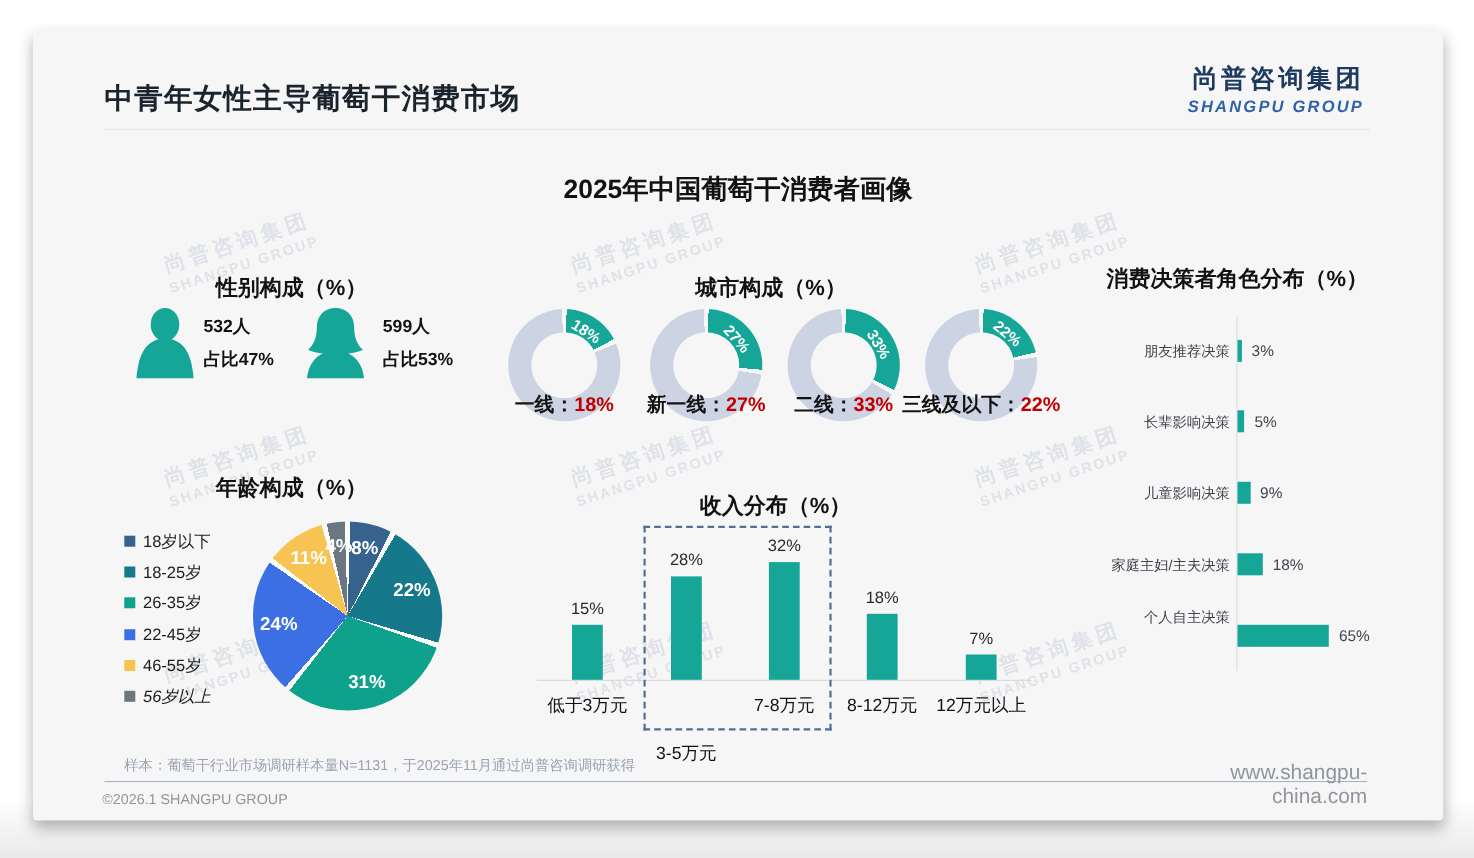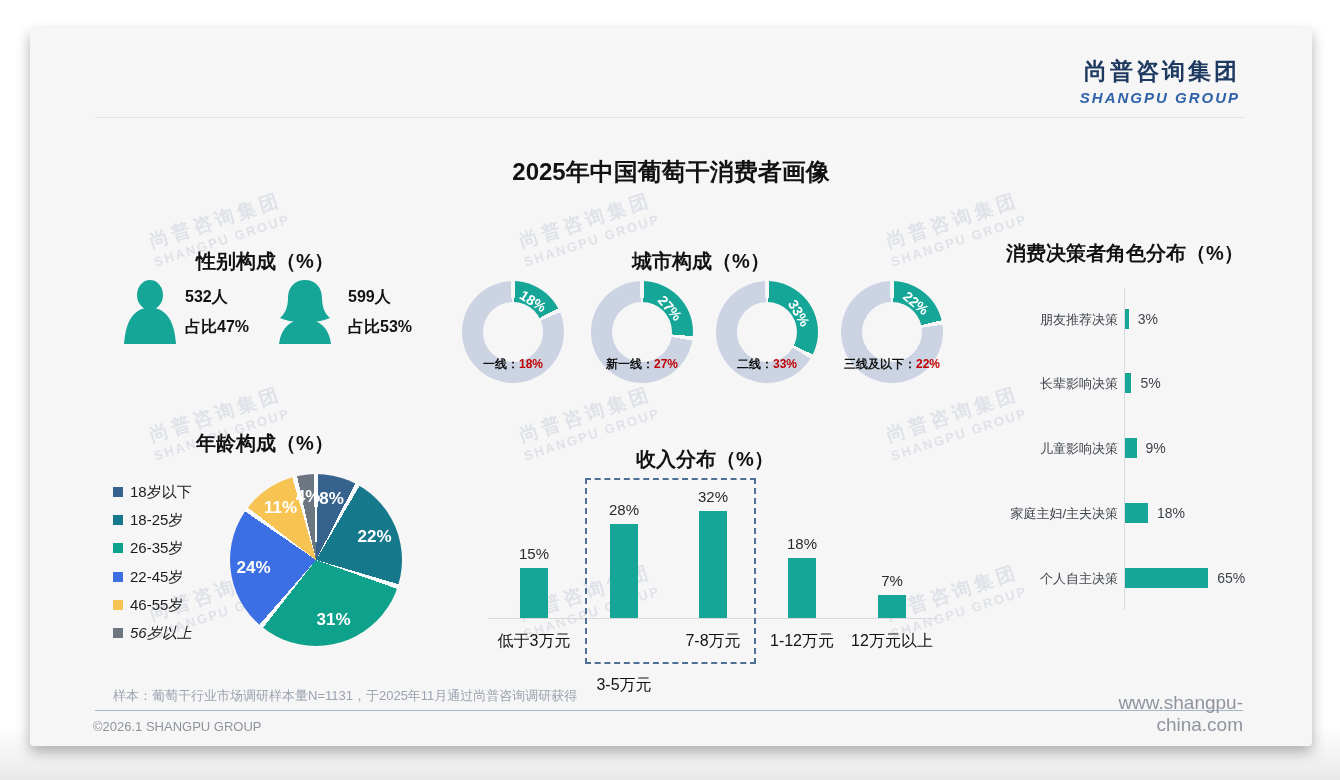--- a/index.html
+++ b/index.html
@@ -31,21 +31,21 @@
   #income-title{left:570px;top:446px;width:270px;}
 
   
   .gender-icon{z-index:2;}
   .g-text{position:absolute;font-size:16px;font-weight:bold;color:#121212;z-index:2;white-space:nowrap;}
 
   
   .donut{position:absolute;width:102px;height:102px;border-radius:50%;z-index:2;}
   .donut::after{content:"";position:absolute;inset:21px;background:#f6f6f6;border-radius:50%;}
   .donut-pct{position:absolute;color:#fff;font-weight:bold;font-size:14px;z-index:3;white-space:nowrap;}
-  .city-label{position:absolute;top:356px;width:180px;text-align:center;font-size:12px;font-weight:bold;color:#121212;z-index:2;white-space:nowrap;}
+  .city-label{position:absolute;top:356px;width:180px;text-align:center;font-size:18px;font-weight:bold;color:#121212;z-index:2;white-space:nowrap;}
 
   
   .dec-axis{left:1124px;top:288px;width:1px;height:322px;background:#d8dbe0;z-index:2;}
   .dec-label{position:absolute;width:145px;text-align:right;font-size:13px;color:#3f444c;z-index:2;white-space:nowrap;}
   .dec-bar{position:absolute;height:20px;z-index:2;}
   .dec-val{position:absolute;font-size:14px;color:#3f444c;z-index:2;}
 
   
   .pie{left:230px;top:474px;width:172px;height:172px;border-radius:50%;z-index:2;}
   .pie-label{position:absolute;color:#fff;font-weight:bold;font-size:17px;z-index:3;white-space:nowrap;}
@@ -102,20 +102,21 @@
       <div class="wm" style="left: 588px; top: 600px;">
         <div class="wm-cn">尚普咨询集团</div>
         <div class="wm-en">SHANGPU GROUP</div>
       </div>
       <div class="wm" style="left: 955px; top: 600px;">
         <div class="wm-cn">尚普咨询集团</div>
         <div class="wm-en">SHANGPU GROUP</div>
       </div>
     </div>
 
+  <div class="abs z page-title">中青年女性主导葡萄干消费市场</div>
   <div class="abs z header-rule"></div>
   <div class="abs z logo">
     <div class="logo-cn">尚普咨询集团</div>
     <div class="logo-en">SHANGPU GROUP</div>
   </div>
   <div class="abs z subtitle">2025年中国葡萄干消费者画像</div>
 
   <div class="sec-title" id="gender-title">性别构成（%）</div>
   <div class="sec-title" id="city-title">城市构成（%）</div>
   <div class="sec-title" id="decision-title">消费决策者角色分布（%）</div>
@@ -160,21 +161,21 @@
       <div class="dec-val" style="left: 1137.84px; top: 311px;">3%</div>
       <div class="dec-label" style="left: 973px; top: 375px;">长辈影响决策</div>
       <div class="dec-bar" style="left: 1125px; top: 373px; width: 6.4px; background: rgb(22, 166, 152);"></div>
       <div class="dec-val" style="left: 1140.4px; top: 375px;">5%</div>
       <div class="dec-label" style="left: 973px; top: 440px;">儿童影响决策</div>
       <div class="dec-bar" style="left: 1125px; top: 438px; width: 11.52px; background: rgb(22, 166, 152);"></div>
       <div class="dec-val" style="left: 1145.52px; top: 440px;">9%</div>
       <div class="dec-label" style="left: 973px; top: 505px;">家庭主妇/主夫决策</div>
       <div class="dec-bar" style="left: 1125px; top: 503px; width: 23.04px; background: rgb(22, 166, 152);"></div>
       <div class="dec-val" style="left: 1157.04px; top: 505px;">18%</div>
-      <div class="dec-label" style="left: 973px; top: 570px;">个人自主决策</div>
+      <div class="dec-label" style="left: 973px; top: 552px;">个人自主决策</div>
       <div class="dec-bar" style="left: 1125px; top: 568px; width: 83.2px; background: rgb(22, 166, 152);"></div>
       <div class="dec-val" style="left: 1217.2px; top: 570px;">65%</div>
     </div>
   <div class="abs pie" style="background: conic-gradient(rgb(250, 251, 252) 0%, rgb(250, 251, 252) 0.45%, rgb(53, 99, 141) 0.45%, rgb(53, 99, 141) 7.55%, rgb(250, 251, 252) 7.55%, rgb(250, 251, 252) 8%, rgb(250, 251, 252) 8%, rgb(250, 251, 252) 8.45%, rgb(21, 121, 139) 8.45%, rgb(21, 121, 139) 29.55%, rgb(250, 251, 252) 29.55%, rgb(250, 251, 252) 30%, rgb(250, 251, 252) 30%, rgb(250, 251, 252) 30.45%, rgb(14, 162, 141) 30.45%, rgb(14, 162, 141) 60.55%, rgb(250, 251, 252) 60.55%, rgb(250, 251, 252) 61%, rgb(250, 251, 252) 61%, rgb(250, 251, 252) 61.45%, rgb(59, 111, 227) 61.45%, rgb(59, 111, 227) 84.55%, rgb(250, 251, 252) 84.55%, rgb(250, 251, 252) 85%, rgb(250, 251, 252) 85%, rgb(250, 251, 252) 85.45%, rgb(247, 196, 83) 85.45%, rgb(247, 196, 83) 95.55%, rgb(250, 251, 252) 95.55%, rgb(250, 251, 252) 96%, rgb(250, 251, 252) 96%, rgb(250, 251, 252) 96.45%, rgb(108, 118, 128) 96.45%, rgb(108, 118, 128) 99.55%, rgb(250, 251, 252) 99.55%, rgb(250, 251, 252) 100%);"></div>
   <div>
       <div class="legend-marker" style="left: 113px; top: 487px; background: rgb(53, 99, 141);"></div>
       <div class="legend-text" style="left: 130px; top: 483px;">18岁以下</div>
       <div class="legend-marker" style="left: 113px; top: 515px; background: rgb(21, 121, 139);"></div>
       <div class="legend-text" style="left: 130px; top: 511px;">18-25岁</div>
       <div class="legend-marker" style="left: 113px; top: 543px; background: rgb(14, 162, 141);"></div>
@@ -201,21 +202,21 @@
       <div class="inc-val" style="left: 502px; top: 545px;">15%</div>
       <div class="inc-cat" style="left: 486px; top: 631px;">低于3万元</div>
       <div class="inc-bar" style="left: 610px; top: 524px; height: 94px; background: rgb(22, 166, 152);"></div>
       <div class="inc-val" style="left: 592px; top: 501px;">28%</div>
       <div class="inc-cat" style="left: 576px; top: 631px; margin-top: 44px;">3-5万元</div>
       <div class="inc-bar" style="left: 699px; top: 511px; height: 107px; background: rgb(22, 166, 152);"></div>
       <div class="inc-val" style="left: 681px; top: 488px;">32%</div>
       <div class="inc-cat" style="left: 665px; top: 631px;">7-8万元</div>
       <div class="inc-bar" style="left: 788px; top: 558px; height: 60px; background: rgb(22, 166, 152);"></div>
       <div class="inc-val" style="left: 770px; top: 535px;">18%</div>
-      <div class="inc-cat" style="left: 754px; top: 631px;">1-12万元</div>
+      <div class="inc-cat" style="left: 754px; top: 631px;">8-12万元</div>
       <div class="inc-bar" style="left: 878px; top: 595px; height: 23px; background: rgb(22, 166, 152);"></div>
       <div class="inc-val" style="left: 860px; top: 572px;">7%</div>
       <div class="inc-cat" style="left: 844px; top: 631px;">12万元以上</div>
     </div>
 
   <div class="abs sample-note">样本：葡萄干行业市场调研样本量N=1131，于2025年11月通过尚普咨询调研获得</div>
   <div class="abs foot-rule"></div>
   <div class="abs copyright">©2026.1 SHANGPU GROUP</div>
   <div class="abs website">www.shangpu-china.com</div>
 </div>

